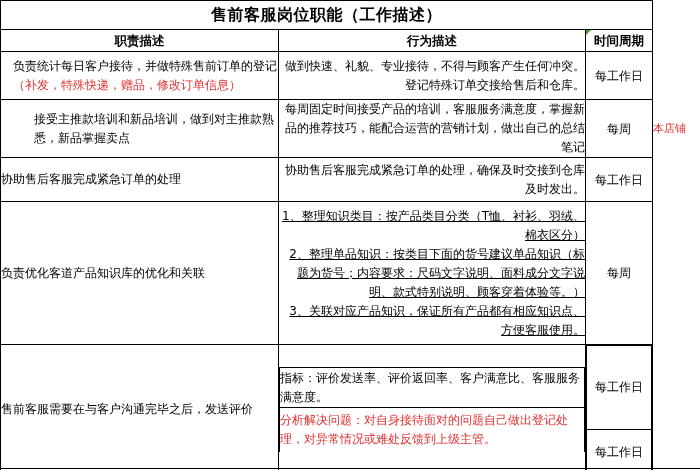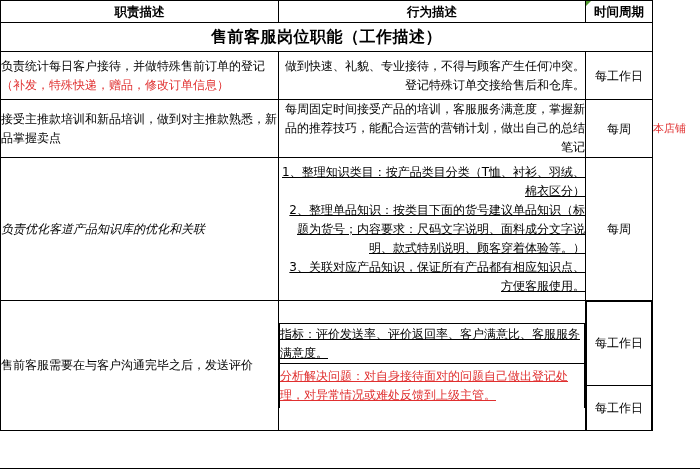--- a/index.html
+++ b/index.html
@@ -136,21 +136,20 @@
     width: 100%;
   }
   .nested td {
     border: none;
     border-bottom: 1px solid #000000;
     padding: 3px 3px 3px 4px;
     font-size: 12px;
     line-height: 19px;
     vertical-align: middle;
     background: #ffffff;
-    text-decoration: underline;
   }
   .nested tr:last-child td { border-bottom: none; }
 
   .period-stack {
     border-collapse: collapse;
     table-layout: fixed;
     width: 100%;
     height: 100%;
   }
   .period-stack td {
@@ -180,59 +179,65 @@
   <table class="grid">
     <colgroup>
       <col class="col-a">
         <col class="col-b">
         <col class="col-c">
         <col class="col-d">
     </colgroup>
     <tbody>
 
       <tr>
+        <td class="title-cell" colspan="3">
+          <span class="title-text">售前客服岗位职能（工作描述）</span>
+        </td>
+        <td class="title-spacer"></td>
+      </tr>
+
+      <tr>
         <td class="hdr">
           <span class="hdr-text">职责描述</span>
         </td>
         <td class="hdr">
           <span class="hdr-text">行为描述</span>
         </td>
         <td class="hdr">
           <span class="comment-mark"></span>
           <span class="hdr-text">时间周期</span>
         </td>
         <td class="hdr-spacer"></td>
       </tr>
 
       <tr>
-        <td class="title-cell" colspan="3">
-          <span class="title-text">售前客服岗位职能（工作描述）</span>
-        </td>
-        <td class="title-spacer"></td>
-      </tr>
-
-      <tr>
-        <td class="c-desc" style="height:47px;">
+        <td class="c-desc" style="height:47px;padding-left:12px;">
           <span>负责统计每日客户接待，并做特殊售前订单的登记 </span><span class="red">（补发，特殊快递，赠品，修改订单信息）</span>
         </td>
         <td class="c-behav">做到快速、礼貌、专业接待，不得与顾客产生任何冲突。登记特殊订单交接给售后和仓库。</td>
         <td class="c-period">每工作日</td>
         <td class="c-blank"></td>
       </tr>
 
       <tr>
-        <td class="c-desc" style="height:57px;">接受主推款培训和新品培训，做到对主推款熟悉，新品掌握卖点</td>
+        <td class="c-desc" style="height:57px;padding-left:33px;">接受主推款培训和新品培训，做到对主推款熟悉，新品掌握卖点</td>
         <td class="c-behav">每周固定时间接受产品的培训，客服服务满意度，掌握新品的推荐技巧，能配合运营的营销计划，做出自己的总结笔记</td>
         <td class="c-period">每周</td>
         <td class="c-extra red">本店铺</td>
       </tr>
 
-
-      <tr>
-        <td class="c-desc" style="height:142px;font-style:italic;">负责优化客道产品知识库的优化和关联</td>
+      <tr>
+        <td class="c-desc" style="height:43px;">协助售后客服完成紧急订单的处理</td>
+        <td class="c-behav">协助售后客服完成紧急订单的处理，确保及时交接到仓库及时发出。</td>
+        <td class="c-period">每工作日</td>
+        <td class="c-blank"></td>
+      </tr>
+
+      <tr>
+        <td class="c-desc" style="height:142px;">负责优化客道产品知识库的优化和关联</td>
         <td class="c-behav" style="white-space:pre-line;text-decoration:underline;">1、整理知识类目：按产品类目分类（T恤、衬衫、羽绒、棉衣区分）
 2、整理单品知识：按类目下面的货号建议单品知识（标题为货号；内容要求：尺码文字说明、面料成分文字说明、款式特别说明、顾客穿着体验等。）
 3、关联对应产品知识，保证所有产品都有相应知识点、方便客服使用。</td>
         <td class="c-period">每周</td>
         <td class="c-blank"></td>
       </tr>
 
       <tr>
         <td class="c-desc" style="height:129px;">售前客服需要在与客户沟通完毕之后，发送评价</td>
         <td style="padding:0;">

